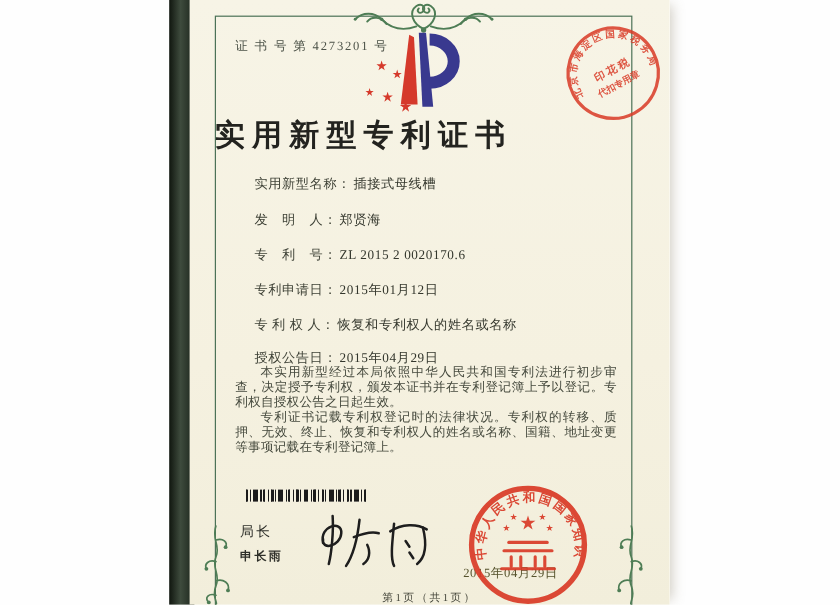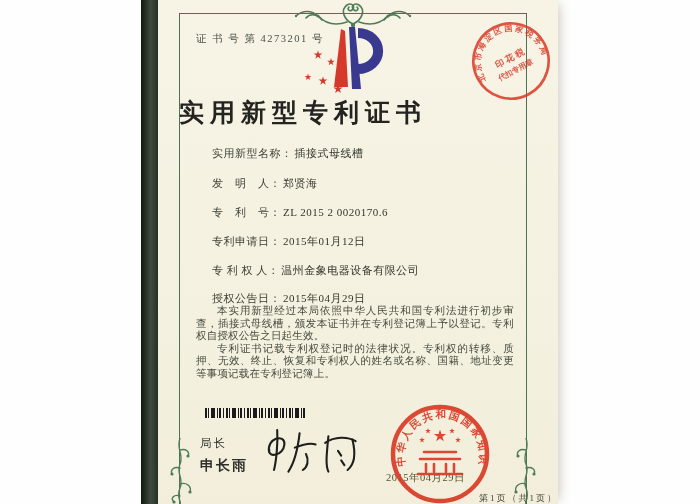--- a/index.html
+++ b/index.html
@@ -27,30 +27,30 @@
   .r0{top:146px}.r1{top:176px}.r2{top:205px}.r3{top:234px}.r4{top:263px}.r5{top:291px}
   .paras{position:absolute;left:196px;top:305px;width:318px;}
   .paras p{margin:0;font-size:10.5px;line-height:12.6px;color:#464a3e;
     text-align:justify;text-indent:2em;letter-spacing:.2px;}
   .barcode{position:absolute;left:205px;top:408px;width:100px;height:10px;
     background:
       repeating-linear-gradient(90deg,#1b1b1b 0 1px,transparent 1px 3px),
       repeating-linear-gradient(90deg,#1b1b1b 0 2px,transparent 2px 7px);
     background-color:#f5f1e0;}
   .issuer-title{position:absolute;left:200px;top:436px;font-size:11.5px;color:#2e2f29;font-weight:400;letter-spacing:2px;}
-  .issuer-name{position:absolute;left:200px;top:457px;font-size:14px;color:#2e2f29;font-weight:700;letter-spacing:2px;}
+  .issuer-name{position:absolute;left:200px;top:457px;font-size:10px;color:#2e2f29;font-weight:700;letter-spacing:2px;}
   .signature{position:absolute;left:258px;top:420px;width:104px;height:60px;}
   .seal-date{position:absolute;left:386px;top:471px;font-size:10.5px;color:#55522c;letter-spacing:.5px;z-index:6;}
   .seal-main{position:absolute;left:386px;top:402px;width:108px;height:102px;z-index:7;opacity:.92;}
   .seal-small{position:absolute;left:468px;top:18px;width:86px;height:86px;
     transform:rotate(-28deg);opacity:.85;}
   .ornament-top{position:absolute;left:292px;top:0;width:122px;height:30px;}
   .ornament-bl{position:absolute;left:166px;top:438px;width:36px;height:66px;}
   .ornament-br{position:absolute;left:504px;top:438px;width:36px;height:66px;transform:scaleX(-1);}
-  .footer{position:absolute;left:158px;top:492px;width:400px;text-align:right;
+  .footer{position:absolute;left:158px;top:492px;width:400px;text-align:center;
     font-size:9px;color:#44453a;letter-spacing:2px;}
 </style>
 </head>
 <body>
 
 <div class="stage">
 
   <div class="spine"></div>
 
   <div class="paper"></div>
@@ -133,29 +133,29 @@
     <div class="field-row r1">
       <span class="lab">发　明　人：</span><span class="val">郑贤海</span>
     </div>
     <div class="field-row r2">
       <span class="lab">专　利　号：</span><span class="val">ZL 2015 2 0020170.6</span>
     </div>
     <div class="field-row r3">
       <span class="lab">专利申请日：</span><span class="val">2015年01月12日</span>
     </div>
     <div class="field-row r4">
-      <span class="lab">专 利 权 人：</span><span class="val">温州金象电器设备有限公司</span>
+      <span class="lab">专 利 权 人：</span><span class="val">恢复和专利权人的姓名或名称</span>
     </div>
     <div class="field-row r5">
       <span class="lab">授权公告日：</span><span class="val">2015年04月29日</span>
     </div>
   </div>
 
   <div class="paras">
-    <p>本实用新型经过本局依照中华人民共和国专利法进行初步审查，插接式母线槽，颁发本证书并在专利登记簿上予以登记。专利权自授权公告之日起生效。</p>
+    <p>本实用新型经过本局依照中华人民共和国专利法进行初步审查，决定授予专利权，颁发本证书并在专利登记簿上予以登记。专利权自授权公告之日起生效。</p>
     <p>专利证书记载专利权登记时的法律状况。专利权的转移、质押、无效、终止、恢复和专利权人的姓名或名称、国籍、地址变更等事项记载在专利登记簿上。</p>
   </div>
 
   <div class="barcode"></div>
 
   <div class="issuer-title">局长</div>
   <div class="issuer-name">申长雨</div>
 
   <svg class="signature" viewBox="0 0 130 62">
     <g fill="none" stroke="#1e1e1e" stroke-width="2.6" stroke-linecap="round">

